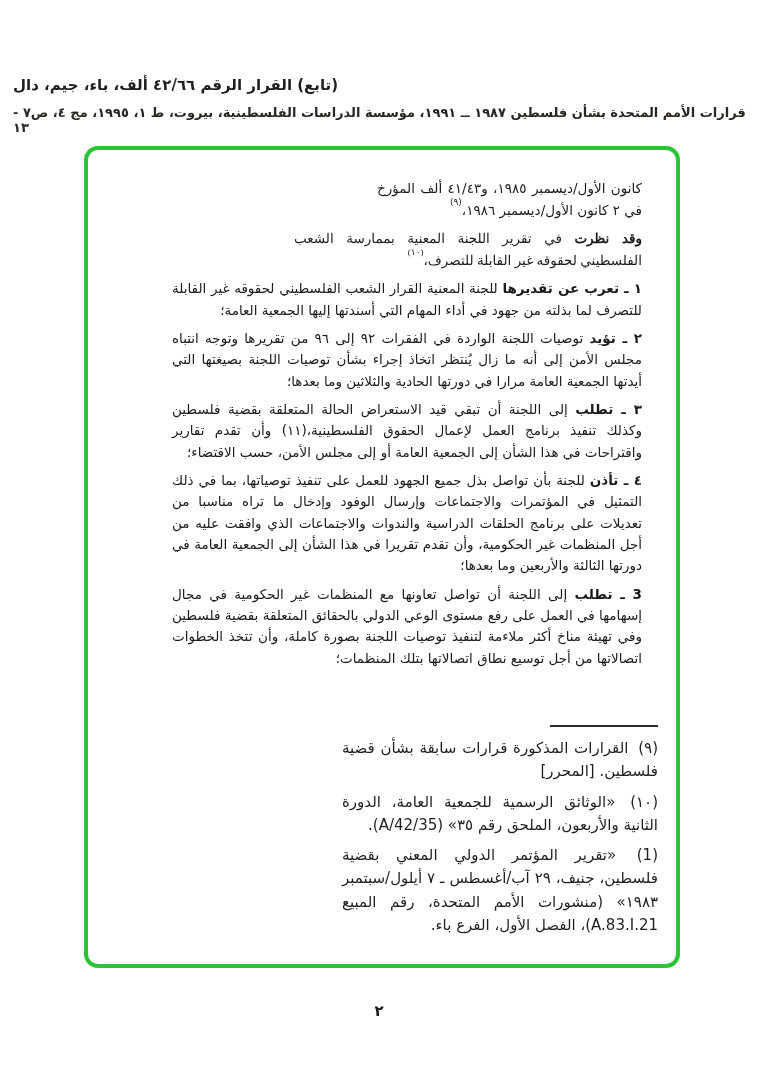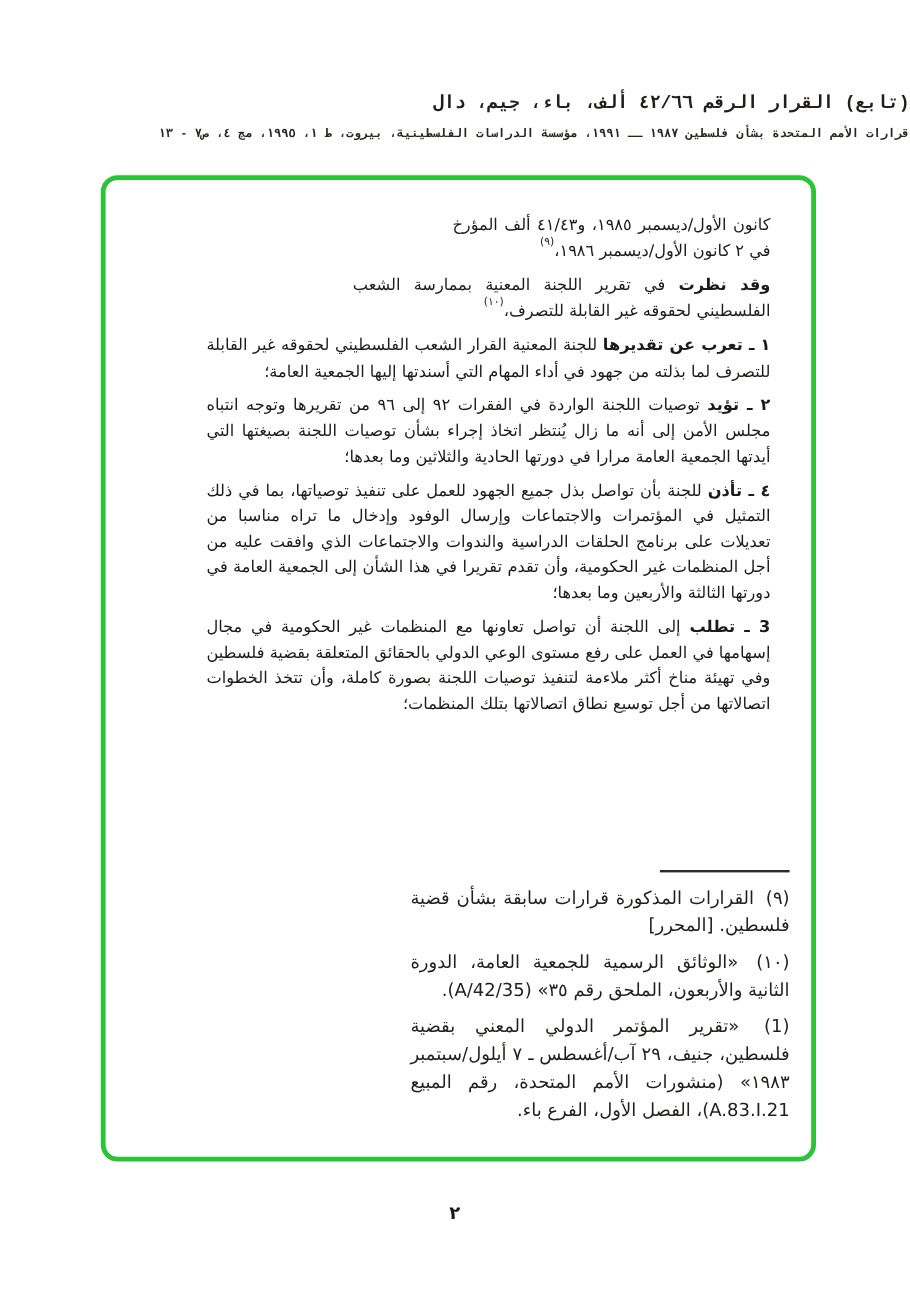--- a/index.html
+++ b/index.html
@@ -6,42 +6,42 @@
   html, body { background:#ffffff; }
   body {
     width:758px; height:1078px;
     position:relative;
     overflow:hidden;
     font-family:"DejaVu Sans", sans-serif;
     color:#1c1b19;
   }
   .header {
     position:absolute; top:76px; left:13px; right:0;
-    text-align:right; direction:rtl;font-family:Liberation Mono, monospace;
+    text-align:left; direction:rtl;
   }
   .title { font-size:15px; font-weight:700; letter-spacing:.2px; color:#221e1b; }
-  .subtitle { font-size:10px; font-weight:700; margin-top:11px; color:#2a2622; }
+  .subtitle { font-size:13px; font-weight:700; margin-top:11px; color:#2a2622; }
 
   .frame {
     position:absolute; left:84px; top:146px;
     width:596px; height:822px;
     border:4px solid #2bc436;
     border-radius:14px;
     background:#ffffff;
   }
   .frame-inner {
     padding:28px 34px 0 84px;
     direction:rtl;
     font-size:13.5px;
     line-height:1.58;
     text-align:justify;
   }
   .para { margin:0 0 7px 0; }
   .para.cont { margin-left:205px; }
-  .para.preamble { margin-left:122px; }
+  .para.preamble { margin-left:122px;font-family:Liberation Serif, serif; }
   .lead { font-weight:700; }
   sup { font-size:9px; position:relative; top:-4px; }
 
   .footnotes {
     position:absolute;
     right:18px; bottom:20px;
     width:316px;
     direction:rtl;
     font-size:15px;
     line-height:1.55;
@@ -76,20 +76,21 @@
     <div class="frame-inner">
 
       <p class="para cont"><span>كانون الأول/ديسمبر ١٩٨٥، و٤١/٤٣ ألف المؤرخ في ٢ كانون الأول/ديسمبر ١٩٨٦،</span><sup>(٩)</sup></p>
 
       <p class="para preamble"><span class="lead">وقد نظرت</span><span> في تقرير اللجنة المعنية بممارسة الشعب الفلسطيني لحقوقه غير القابلة للتصرف،</span><sup>(١٠)</sup></p>
 
       <p class="para"><span class="lead">١ ـ تعرب عن تقديرها</span><span> للجنة المعنية القرار الشعب الفلسطيني لحقوقه غير القابلة للتصرف لما بذلته من جهود في أداء المهام التي أسندتها إليها الجمعية العامة؛</span></p>
 
       <p class="para"><span class="lead">٢ ـ تؤيد</span><span> توصيات اللجنة الواردة في الفقرات ٩٢ إلى ٩٦ من تقريرها وتوجه انتباه مجلس الأمن إلى أنه ما زال يُنتظر اتخاذ إجراء بشأن توصيات اللجنة بصيغتها التي أيدتها الجمعية العامة مرارا في دورتها الحادية والثلاثين وما بعدها؛</span></p>
 
+      <p class="para"><span class="lead">٣ ـ تطلب</span><span> إلى اللجنة أن تبقي قيد الاستعراض الحالة المتعلقة بقضية فلسطين وكذلك تنفيذ برنامج العمل لإعمال الحقوق الفلسطينية،(١١) وأن تقدم تقارير واقتراحات في هذا الشأن إلى الجمعية العامة أو إلى مجلس الأمن، حسب الاقتضاء؛</span></p>
 
       <p class="para"><span class="lead">٤ ـ تأذن</span><span> للجنة بأن تواصل بذل جميع الجهود للعمل على تنفيذ توصياتها، بما في ذلك التمثيل في المؤتمرات والاجتماعات وإرسال الوفود وإدخال ما تراه مناسبا من تعديلات على برنامج الحلقات الدراسية والندوات والاجتماعات الذي وافقت عليه من أجل المنظمات غير الحكومية، وأن تقدم تقريرا في هذا الشأن إلى الجمعية العامة في دورتها الثالثة والأربعين وما بعدها؛</span></p>
 
       <p class="para"><span class="lead">3 ـ تطلب</span><span> إلى اللجنة أن تواصل تعاونها مع المنظمات غير الحكومية في مجال إسهامها في العمل على رفع مستوى الوعي الدولي بالحقائق المتعلقة بقضية فلسطين وفي تهيئة مناخ أكثر ملاءمة لتنفيذ توصيات اللجنة بصورة كاملة، وأن تتخذ الخطوات اتصالاتها من أجل توسيع نطاق اتصالاتها بتلك المنظمات؛</span></p>
 
     </div>
 
     <div class="footnotes">
       <div class="fn-rule"></div>
 

